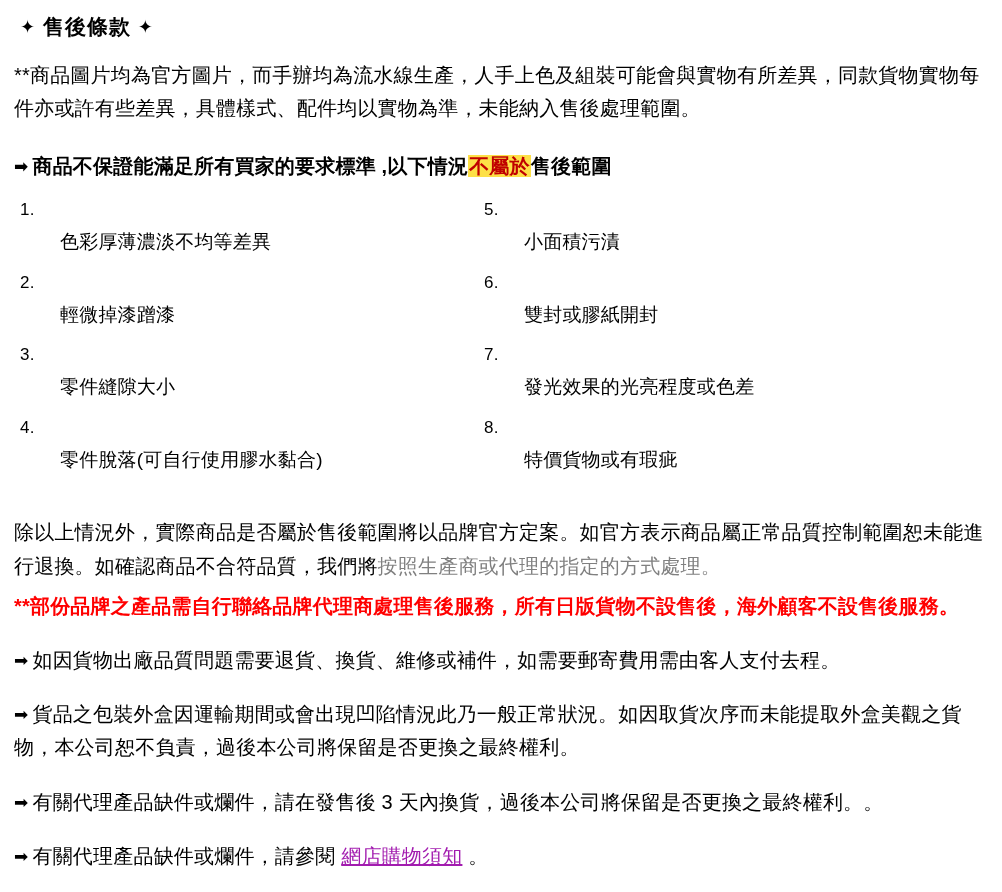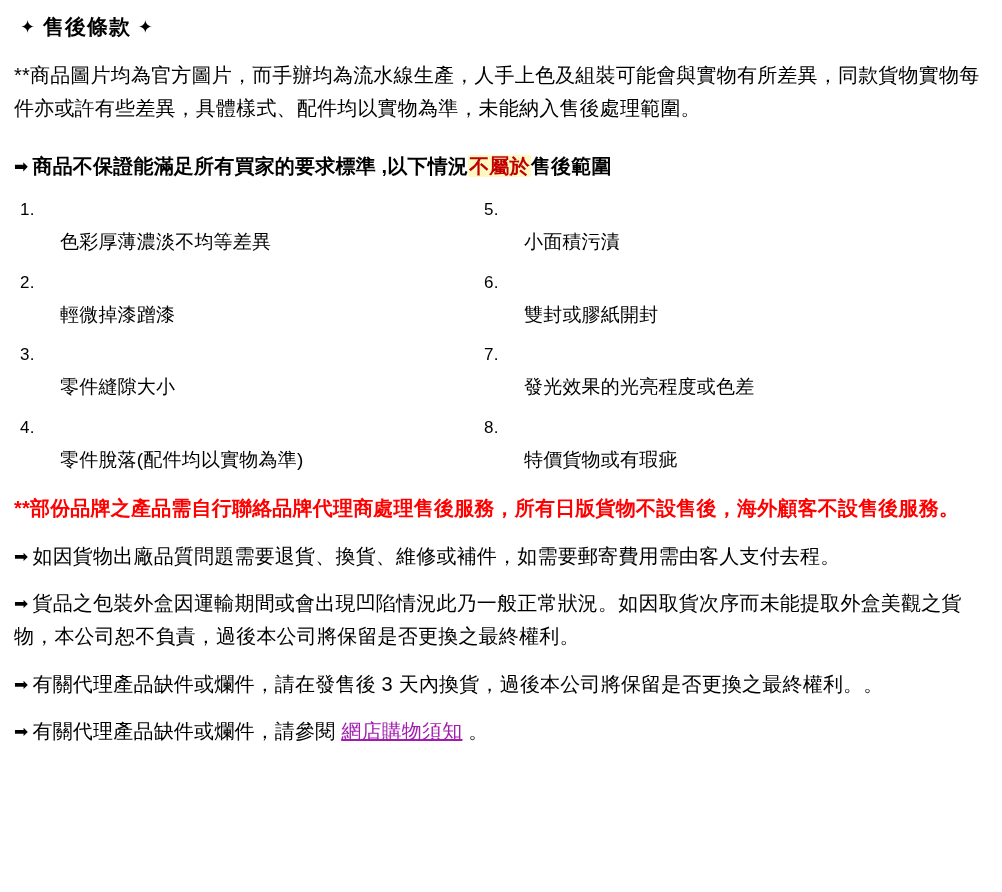--- a/index.html
+++ b/index.html
@@ -47,21 +47,21 @@
     line-height: 1.6;
     margin-top: 26px;
     letter-spacing: 0.2px;
   }
   .arrow {
     font-size: 17px;
     margin-right: 4px;
     vertical-align: 1px;
   }
   .hl {
-    background: #fef9c3;
+    background: #fde047;
     color: #c00000;
     font-weight: bold;
     padding: 0 1px;
   }
   .list-wrap {
     display: flex;
     margin-top: 14px;
     padding-left: 6px;
   }
   .list-col {
@@ -101,21 +101,21 @@
     color: #ff0000;
     font-weight: bold;
     font-size: 20px;
     line-height: 1.62;
     margin-top: 6px;
     letter-spacing: 0.2px;
   }
   .note {
     font-size: 20px;
     line-height: 1.62;
-    margin-top: 15px;
+    margin-top: 22px;
     letter-spacing: 0.2px;
   }
   .note.multi {
     line-height: 1.64;
   }
   .link {
     color: #a21caf;
     text-decoration: underline;
     cursor: pointer;
   }
@@ -146,21 +146,21 @@
       <div class="list-item">
         <span class="list-num">2.</span>
         <span class="list-text">輕微掉漆蹭漆</span>
       </div>
       <div class="list-item">
         <span class="list-num">3.</span>
         <span class="list-text">零件縫隙大小</span>
       </div>
       <div class="list-item">
         <span class="list-num">4.</span>
-        <span class="list-text">零件脫落(配件均以實物為準)</span>
+        <span class="list-text">零件脫落(可自行使用膠水黏合)</span>
       </div>
     </div>
     <div class="list-col right">
       <div class="list-item">
         <span class="list-num">5.</span>
         <span class="list-text">小面積污漬</span>
       </div>
       <div class="list-item">
         <span class="list-num">6.</span>
         <span class="list-text">雙封或膠紙開封</span>
@@ -169,20 +169,23 @@
         <span class="list-num">7.</span>
         <span class="list-text">發光效果的光亮程度或色差</span>
       </div>
       <div class="list-item">
         <span class="list-num">8.</span>
         <span class="list-text">特價貨物或有瑕疵</span>
       </div>
     </div>
   </div>
 
+  <div class="body-para">
+    <span class="bold">除以上情況外，實際商品是否屬於售後範圍將以品牌官方定案。如官方表示商品屬正常品質控制範圍恕未能進行退換。如確認商品不合符品質，我們將</span><span class="grey bold">按照生產商或代理的指定的方式處理。</span>
+  </div>
 
   <div class="red-para">**部份品牌之產品需自行聯絡品牌代理商處理售後服務，所有日版貨物不設售後，海外顧客不設售後服務。</div>
 
   <div class="note">
     <span class="arrow">➡</span><span>如因貨物出廠品質問題需要退貨、換貨、維修或補件，如需要郵寄費用需由客人支付去程。</span>
   </div>
 
   <div class="note multi">
     <span class="arrow">➡</span><span>貨品之包裝外盒因運輸期間或會出現凹陷情況此乃一般正常狀況。如因取貨次序而未能提取外盒美觀之貨物，本公司恕不負責，過後本公司將保留是否更換之最終權利。</span>
   </div>

